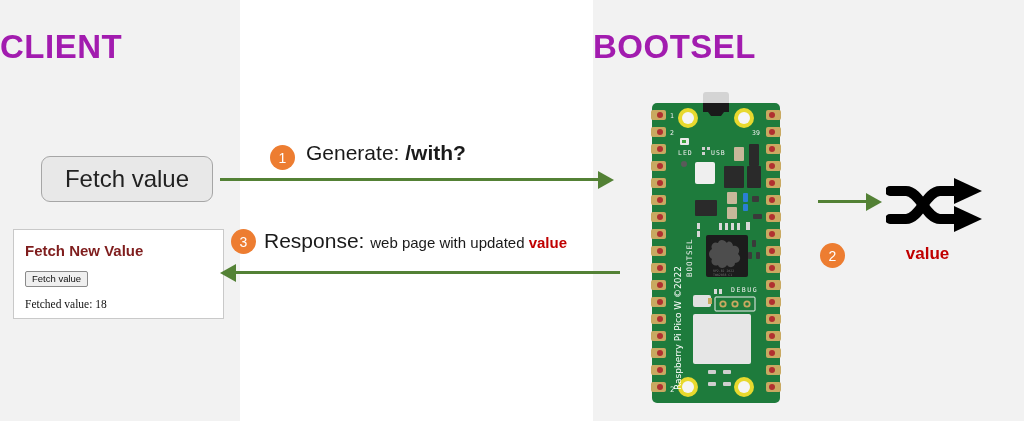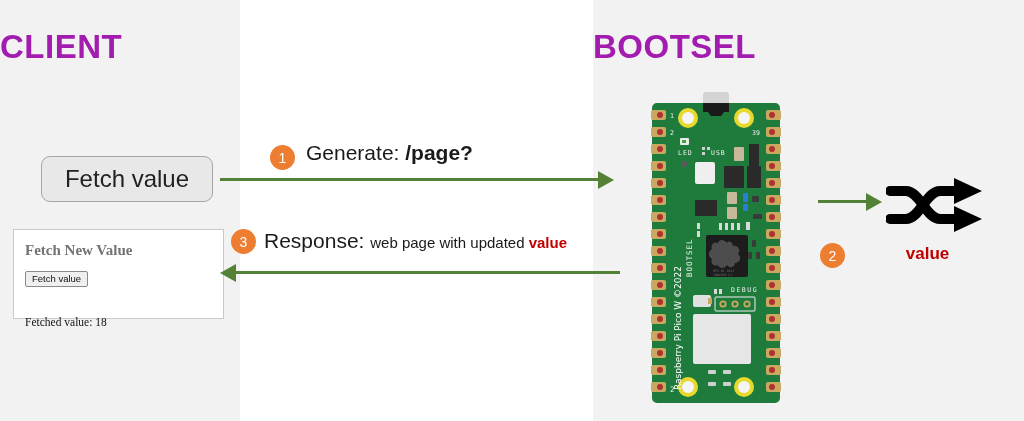--- a/index.html
+++ b/index.html
@@ -63,42 +63,42 @@
     left: 13px;
     top: 229px;
     width: 211px;
     height: 90px;
     background: #ffffff;
     border: 1px solid #c9c9c9;
     box-sizing: border-box;
     padding: 10px 11px;
   }
   .browser-heading {
-    font-family: Liberation Serif, serif;
+    font-family: Liberation Sans, sans-serif;
     font-weight: bold;
     font-size: 15px;
-    color: #737373;
+    color: #7f1d1d;
     margin: 2px 0 9px 0;
   }
   .browser-button {
     display: inline-block;
     background: #efefef;
     border: 1px solid #8a8a8a;
     border-radius: 2px;
     font-family: "Liberation Sans", sans-serif;
     font-size: 9.5px;
     color: #111111;
     padding: 2px 6px;
     line-height: 1.1;
   }
   .browser-text {
     font-family: "Liberation Serif", serif;
     font-size: 11.5px;
     color: #111111;
-    margin-top: 29px;
+    margin-top: 11px;
   }
 
   
   .badge {
     position: absolute;
     width: 25px;
     height: 25px;
     border-radius: 50%;
     background: #ed7d31;
     color: #ffffff;
@@ -243,21 +243,21 @@
   <div class="browser">
     <div class="browser-heading">Fetch New Value</div>
     <div class="browser-button">Fetch value</div>
     <div class="browser-text">Fetched value: 18</div>
   </div>
 
   <div class="badge badge-1">
     <span>1</span>
   </div>
   <div class="flow-label label-1">
-    <span>Generate: </span><span class="strong">/page?</span>
+    <span>Generate: </span><span class="strong">/with?</span>
   </div>
   <div class="arrow-line arrow-request-line"></div>
   <div class="arrow-head right arrow-request-head"></div>
 
   <div class="badge badge-3">
     <span>3</span>
   </div>
   <div class="flow-label label-3">
     <span>Response: </span><span class="sub">web page with updated </span><span class="redstrong">value</span>
   </div>

